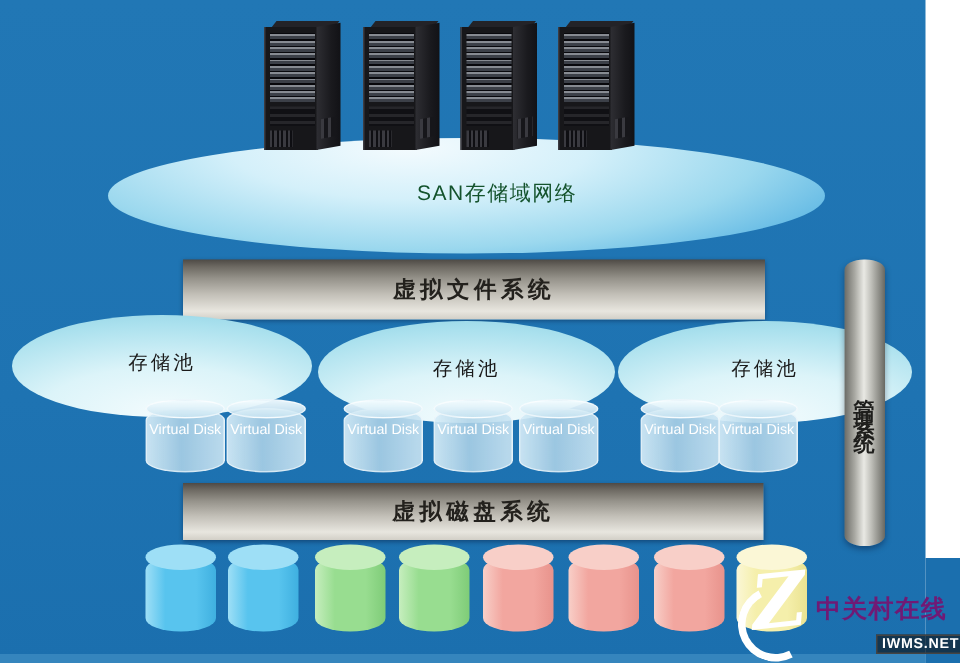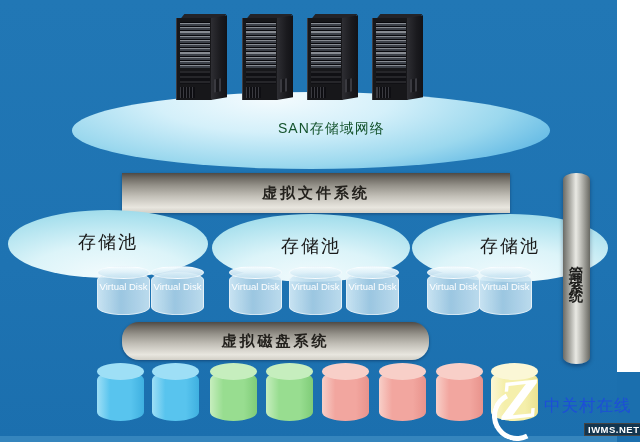--- a/index.html
+++ b/index.html
@@ -39,29 +39,29 @@
 
   
   .metal-bar{
     position:absolute;height:40px;
     background:linear-gradient(180deg,#4e4a45 0%,#6d6962 12%,#96938b 32%,#c2bfb7 58%,#e8e6df 86%,#d2cfc7 100%);
     box-shadow:0 1px 3px rgba(0,0,30,.35);
     display:flex;align-items:center;justify-content:center;
     font-size:15px;font-weight:bold;color:#23211d;letter-spacing:3px;
   }
   #bar-vfs{left:122px;top:173px;width:388px;}
-  #bar-vds{left:122px;top:322px;width:307px;height:38px;border-radius:17px;}
+  #bar-vds{left:122px;top:322px;width:387px;height:38px;}
 
   
   .pool{
     position:absolute;height:68px;border-radius:50%;
     background:radial-gradient(ellipse 100% 110% at 50% 95%,#f2fbfd 0%,#dcf4f9 40%,#abe1ee 78%,#8fd2e4 100%);
     display:flex;align-items:center;justify-content:center;
   }
-  .pool-label{font-size:18px;color:#1a1a1a;letter-spacing:2px;margin-top:-4px;}
+  .pool-label{font-size:13px;color:#1a1a1a;letter-spacing:2px;margin-top:-4px;}
   #pool-1{left:8px;top:210px;width:200px;}
   #pool-2{left:212px;top:214px;width:198px;}
   #pool-3{left:412px;top:214px;width:196px;}
 
   
   .vdisk{position:absolute;top:266px;width:53px;height:49px;}
   .vdisk .side{position:absolute;left:0;right:0;top:6px;bottom:0;
     border-radius:50%/8px;
     background:linear-gradient(90deg,rgba(214,236,247,.92) 0%,rgba(173,210,231,.88) 45%,rgba(203,229,243,.9) 100%);
     border:1px solid rgba(255,255,255,.55);box-sizing:border-box;}
@@ -85,21 +85,21 @@
     border-radius:13px/7px;box-shadow:0 2px 4px rgba(0,0,30,.35);
     display:flex;align-items:center;justify-content:center;
   }
   .vbar-label{writing-mode:vertical-rl;font-size:14px;color:#1e1e1c;letter-spacing:7px;font-weight:bold;}
 
   
   .wm-crescent{position:absolute;left:492px;top:391px;width:40px;height:40px;border-radius:50%;
     border:5px solid transparent;border-left-color:#fff;border-bottom-color:#fff;transform:rotate(18deg);}
   .wm-z{position:absolute;left:501px;top:376px;font-family:"DejaVu Serif","Liberation Serif",serif;
     font-style:italic;font-weight:bold;font-size:50px;color:#fff;transform:rotate(-6deg);line-height:1;}
-  .wm-name{position:absolute;left:544px;top:395px;font-size:16.5px;font-weight:normal;color:#1d4ed8;letter-spacing:1px;white-space:nowrap;}
+  .wm-name{position:absolute;left:544px;top:395px;font-size:16.5px;font-weight:bold;color:#701a75;letter-spacing:1px;white-space:nowrap;}
   .wm-url{position:absolute;left:544px;top:412px;font-size:14.5px;font-weight:bold;color:#fff;letter-spacing:.5px;white-space:nowrap;}
   .wm-badge{position:absolute;left:584px;top:423px;background:rgba(15,15,15,.6);border:1px solid #444;
     color:#fff;font-size:9.5px;font-weight:bold;padding:0 3px;line-height:11px;letter-spacing:.5px;}
 </style>
 </head>
 <body>
 
 <div class="stage">
   <div class="blue-main"></div>
   <div class="blue-br"></div>

